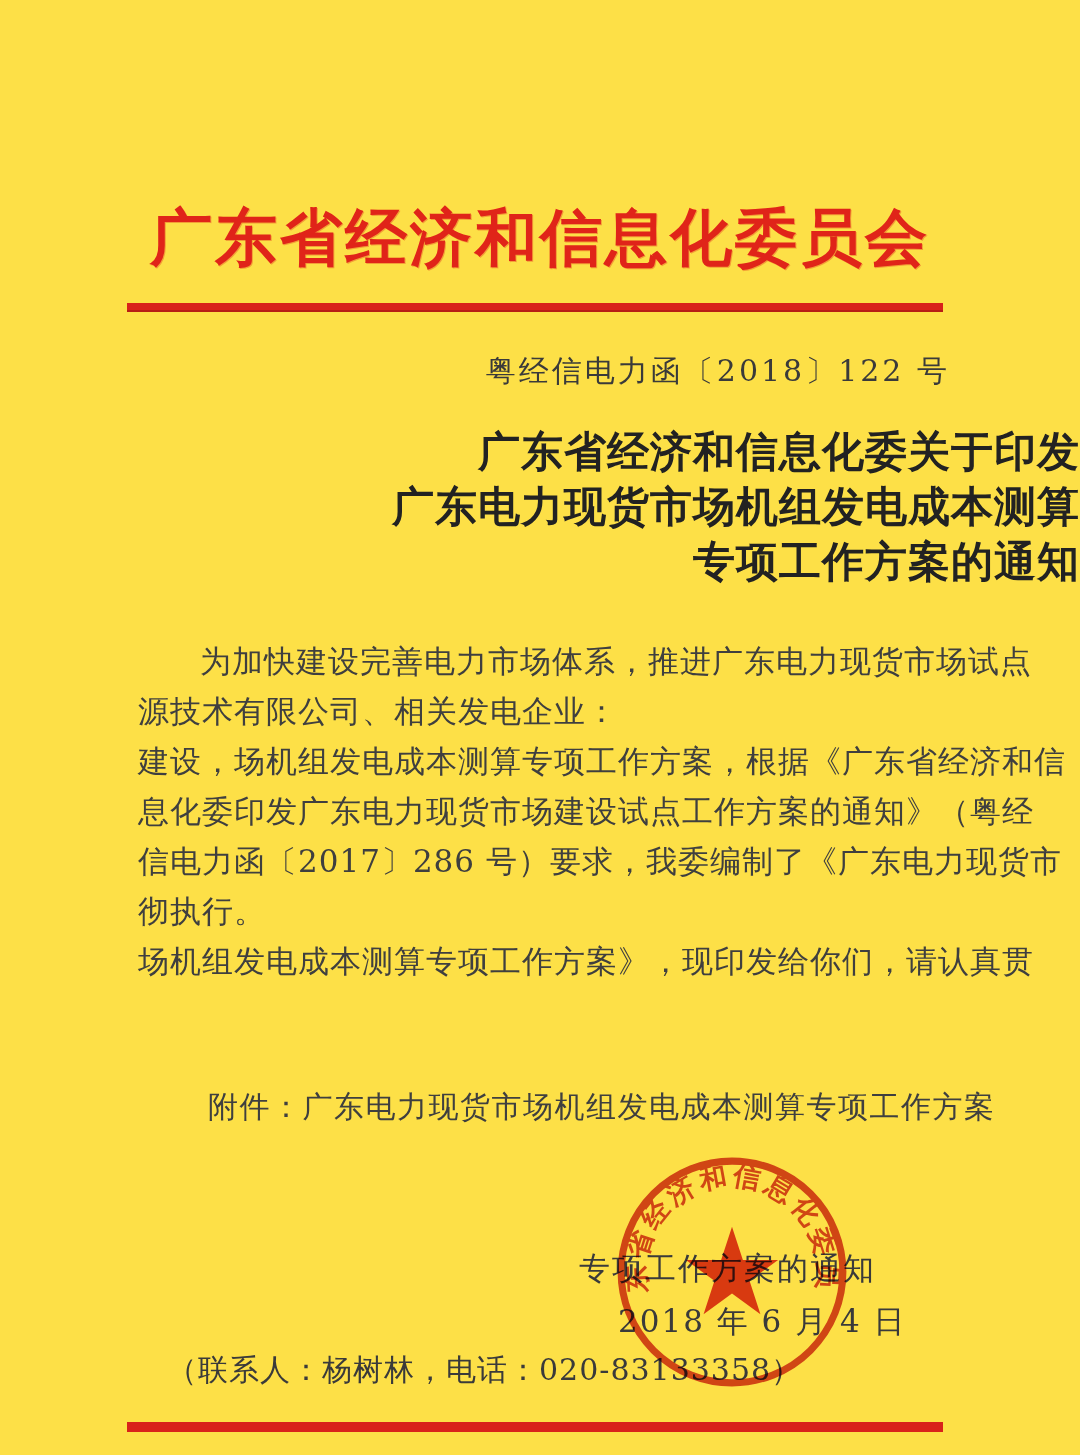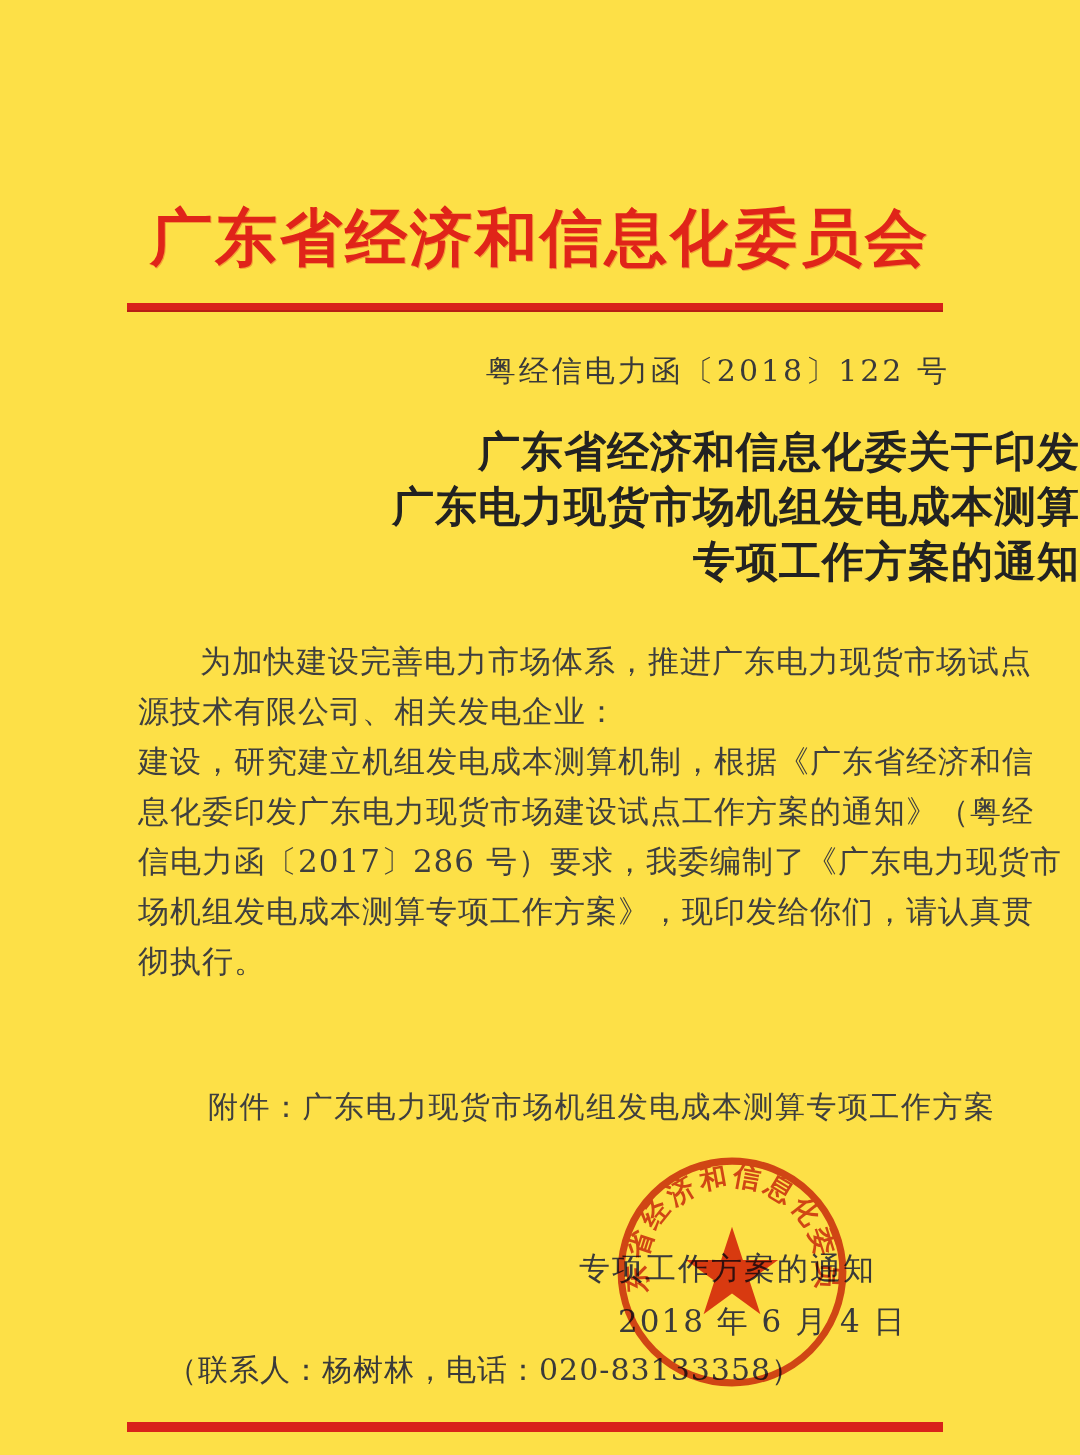--- a/index.html
+++ b/index.html
@@ -146,25 +146,25 @@
 
   <div class="doc-title">
     <div>广东省经济和信息化委关于印发</div>
     <div>广东电力现货市场机组发电成本测算</div>
     <div>专项工作方案的通知</div>
   </div>
 
   <div class="body-block">
     <div class="body-line indent">为加快建设完善电力市场体系，推进广东电力现货市场试点</div>
     <div class="body-line">源技术有限公司、相关发电企业：</div>
-    <div class="body-line">建设，研究建立机组发电成本测算机制，根据《广东省经济和信</div>
+    <div class="body-line">建设，场机组发电成本测算专项工作方案，根据《广东省经济和信</div>
     <div class="body-line">息化委印发广东电力现货市场建设试点工作方案的通知》（粤经</div>
     <div class="body-line">信电力函〔2017〕286 号）要求，我委编制了《广东电力现货市</div>
+    <div class="body-line">彻执行。</div>
     <div class="body-line">场机组发电成本测算专项工作方案》，现印发给你们，请认真贯</div>
-    <div class="body-line">彻执行。</div>
   </div>
 
   <div class="attachment-line">附件：广东电力现货市场机组发电成本测算专项工作方案</div>
 
   <div class="signature-org">专项工作方案的通知</div>
 
   <div class="signature-date">2018 年 6 月 4 日</div>
 
   <div class="contact-line">（联系人：杨树林，电话：020-83133358）</div>
 

